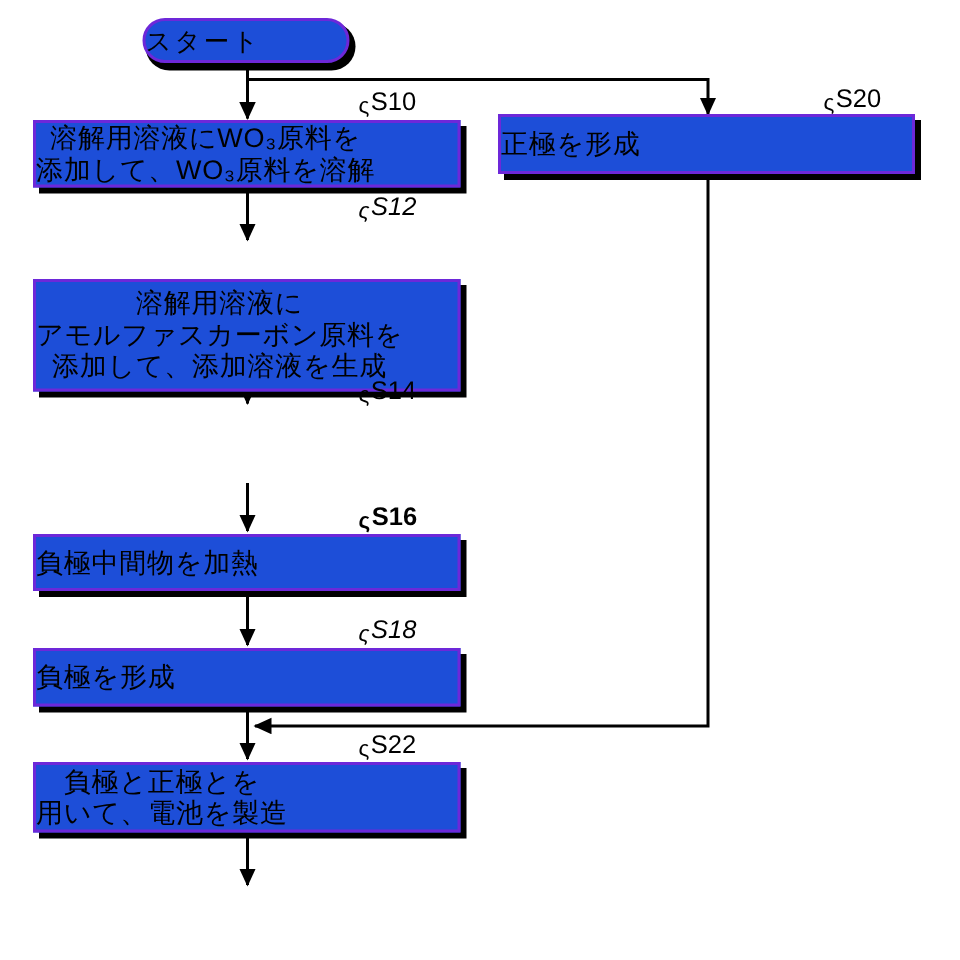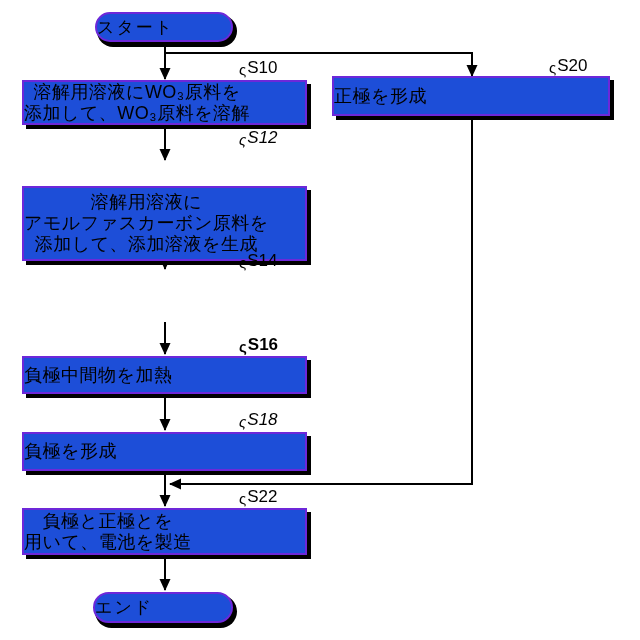--- a/index.html
+++ b/index.html
@@ -112,23 +112,20 @@
 
   <div class="node process" style="left:332px; top:76px; width:278px; height:40px;">
     <div class="step-text">正極を形成</div>
   </div>
 
   <div class="node process" style="left:22px; top:508px; width:285px; height:47px;">
     <div class="step-text">負極と正極とを
 用いて、電池を製造</div>
   </div>
 
-  <div class="node terminal" style="left:93px; top:592px; width:140px; height:31px;">
-    <span class="terminal-text">エンド</span>
-  </div>
 
   <div class="step-label" style="left:239px; top:58px;text-align:center;">
     <span class="ref-mark">ς</span><span>S10</span>
   </div>
   <div class="step-label" style="left:239px; top:128px;font-style:italic;">
     <span class="ref-mark">ς</span><span>S12</span>
   </div>
   <div class="step-label" style="left:239px; top:251px;">
     <span class="ref-mark">ς</span><span>S14</span>
   </div>

